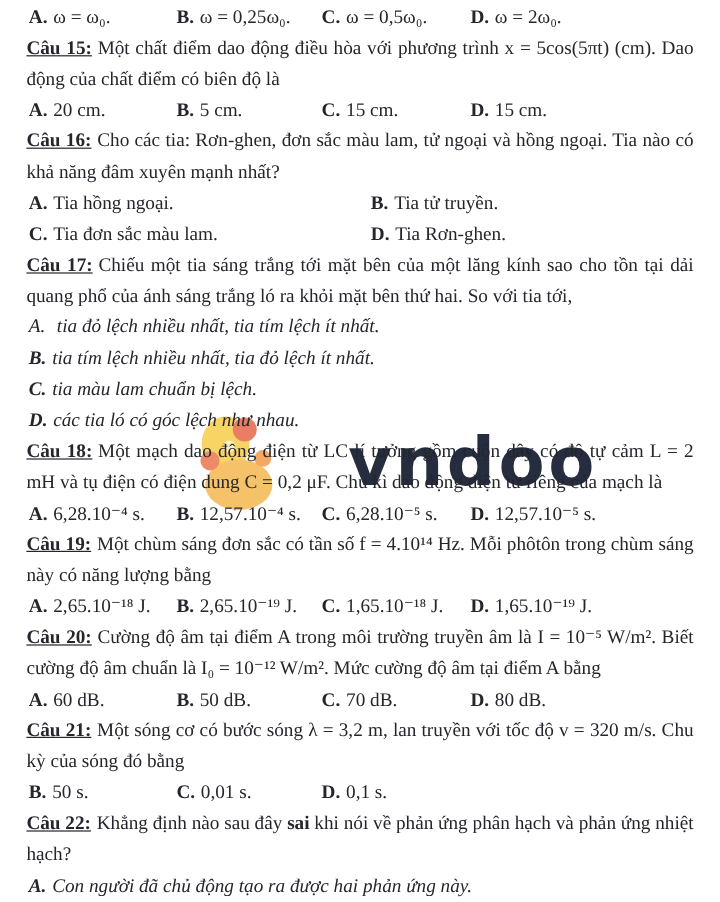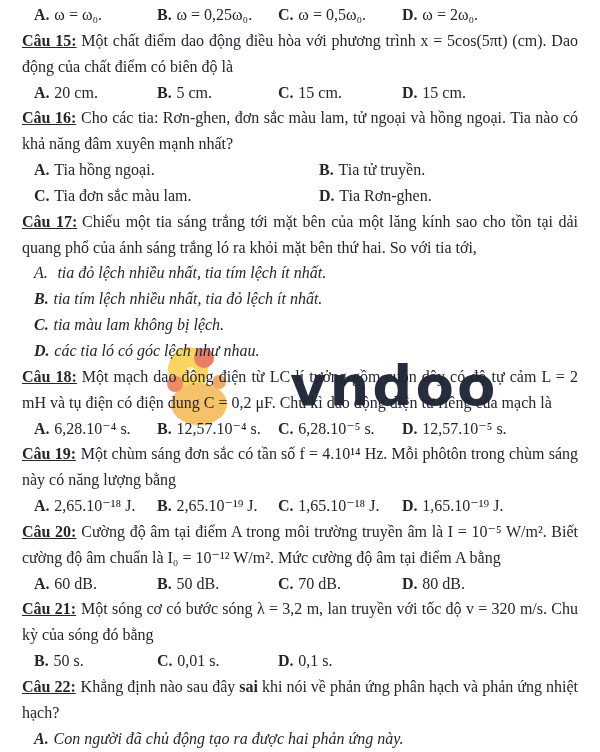--- a/index.html
+++ b/index.html
@@ -18,21 +18,21 @@
     position: relative;
     z-index: 1;
     padding: 2px 22px 0 22px;
   }
   p.qtext {
     margin: 0;
     text-align: justify;
   }
   .qnum { margin-right: 0.3em; text-decoration: underline; }
   b, .qnum { font-weight: bold; }
-  .opts { margin-left: 12px; }
+  .opts { margin-left: 2px; }
   .g4 {
     display: grid;
     grid-template-columns: 123px 121px 124px auto;
   }
   .g2 {
     display: grid;
     grid-template-columns: 285px auto;
   }
   .optline { display: block; font-style: italic; }
   .ol { font-weight: bold; margin-right: 0.3em; }
@@ -105,21 +105,21 @@
         <span class="opt"><span class="ol">C.</span><span>Tia đơn sắc màu lam.</span></span>
         <span class="opt"><span class="ol">D.</span><span>Tia Rơn-ghen.</span></span>
       </div>
     </div>
 
     <div>
       <p class="qtext"><span class="qnum">Câu 17:</span><span>Chiếu một tia sáng trắng tới mặt bên của một lăng kính sao cho tồn tại dải quang phổ của ánh sáng trắng ló ra khỏi mặt bên thứ hai. So với tia tới,</span></p>
       <div class="opts">
         <span class="optline"><span class="ol nb">A.</span><span>tia đỏ lệch nhiều nhất, tia tím lệch ít nhất.</span></span>
         <span class="optline"><span class="ol">B.</span><span>tia tím lệch nhiều nhất, tia đỏ lệch ít nhất.</span></span>
-        <span class="optline"><span class="ol">C.</span><span>tia màu lam không bị lệch.</span></span>
+        <span class="optline"><span class="ol">C.</span><span>tia màu lam chuẩn bị lệch.</span></span>
         <span class="optline"><span class="ol">D.</span><span>các tia ló có góc lệch như nhau.</span></span>
       </div>
     </div>
 
     <div>
       <p class="qtext"><span class="qnum">Câu 18:</span><span>Một mạch dao động điện từ LC lí tưởng gồm cuộn dây có độ tự cảm L = 2 mH và tụ điện có điện dung C = 0,2 μF. Chu kì dao động điện từ riêng của mạch là</span></p>
       <div class="opts g4">
         <span class="opt"><span class="ol">A.</span><span>6,28.10⁻⁴ s.</span></span>
         <span class="opt"><span class="ol">B.</span><span>12,57.10⁻⁴ s.</span></span>
         <span class="opt"><span class="ol">C.</span><span>6,28.10⁻⁵ s.</span></span>

